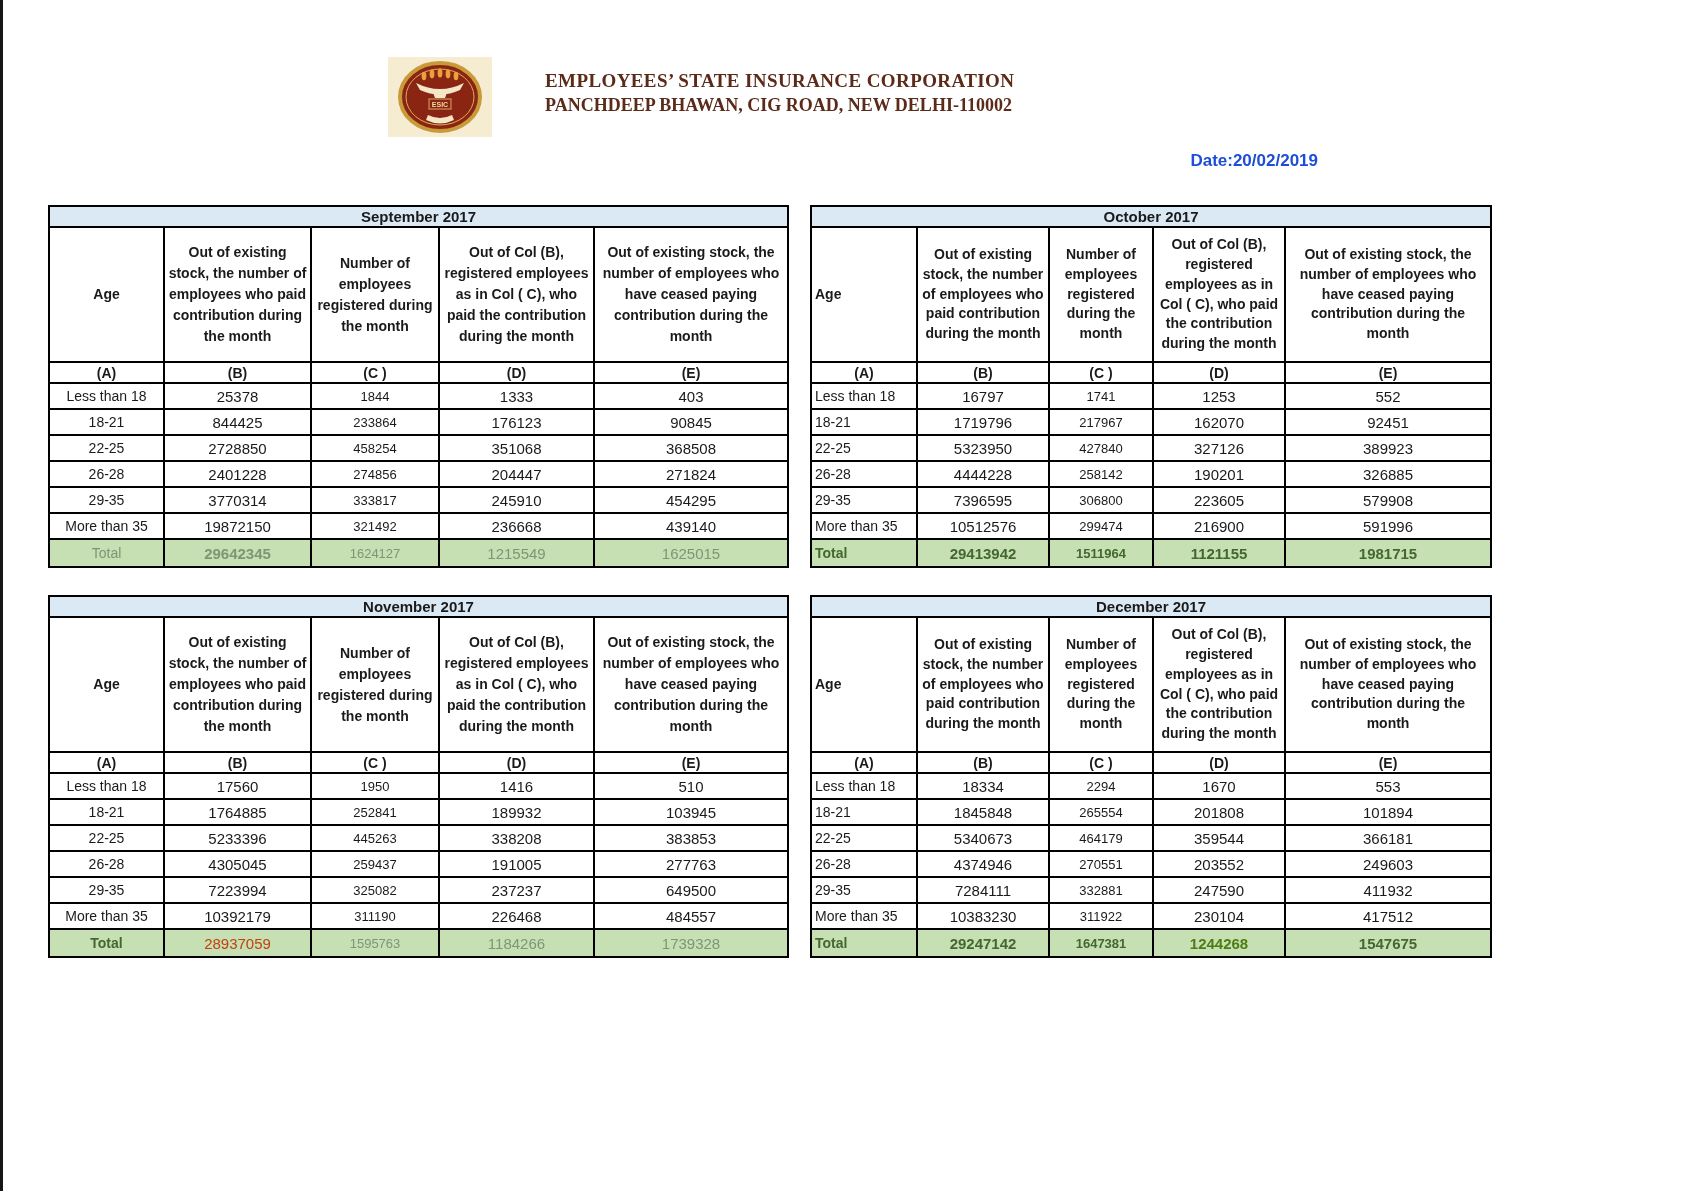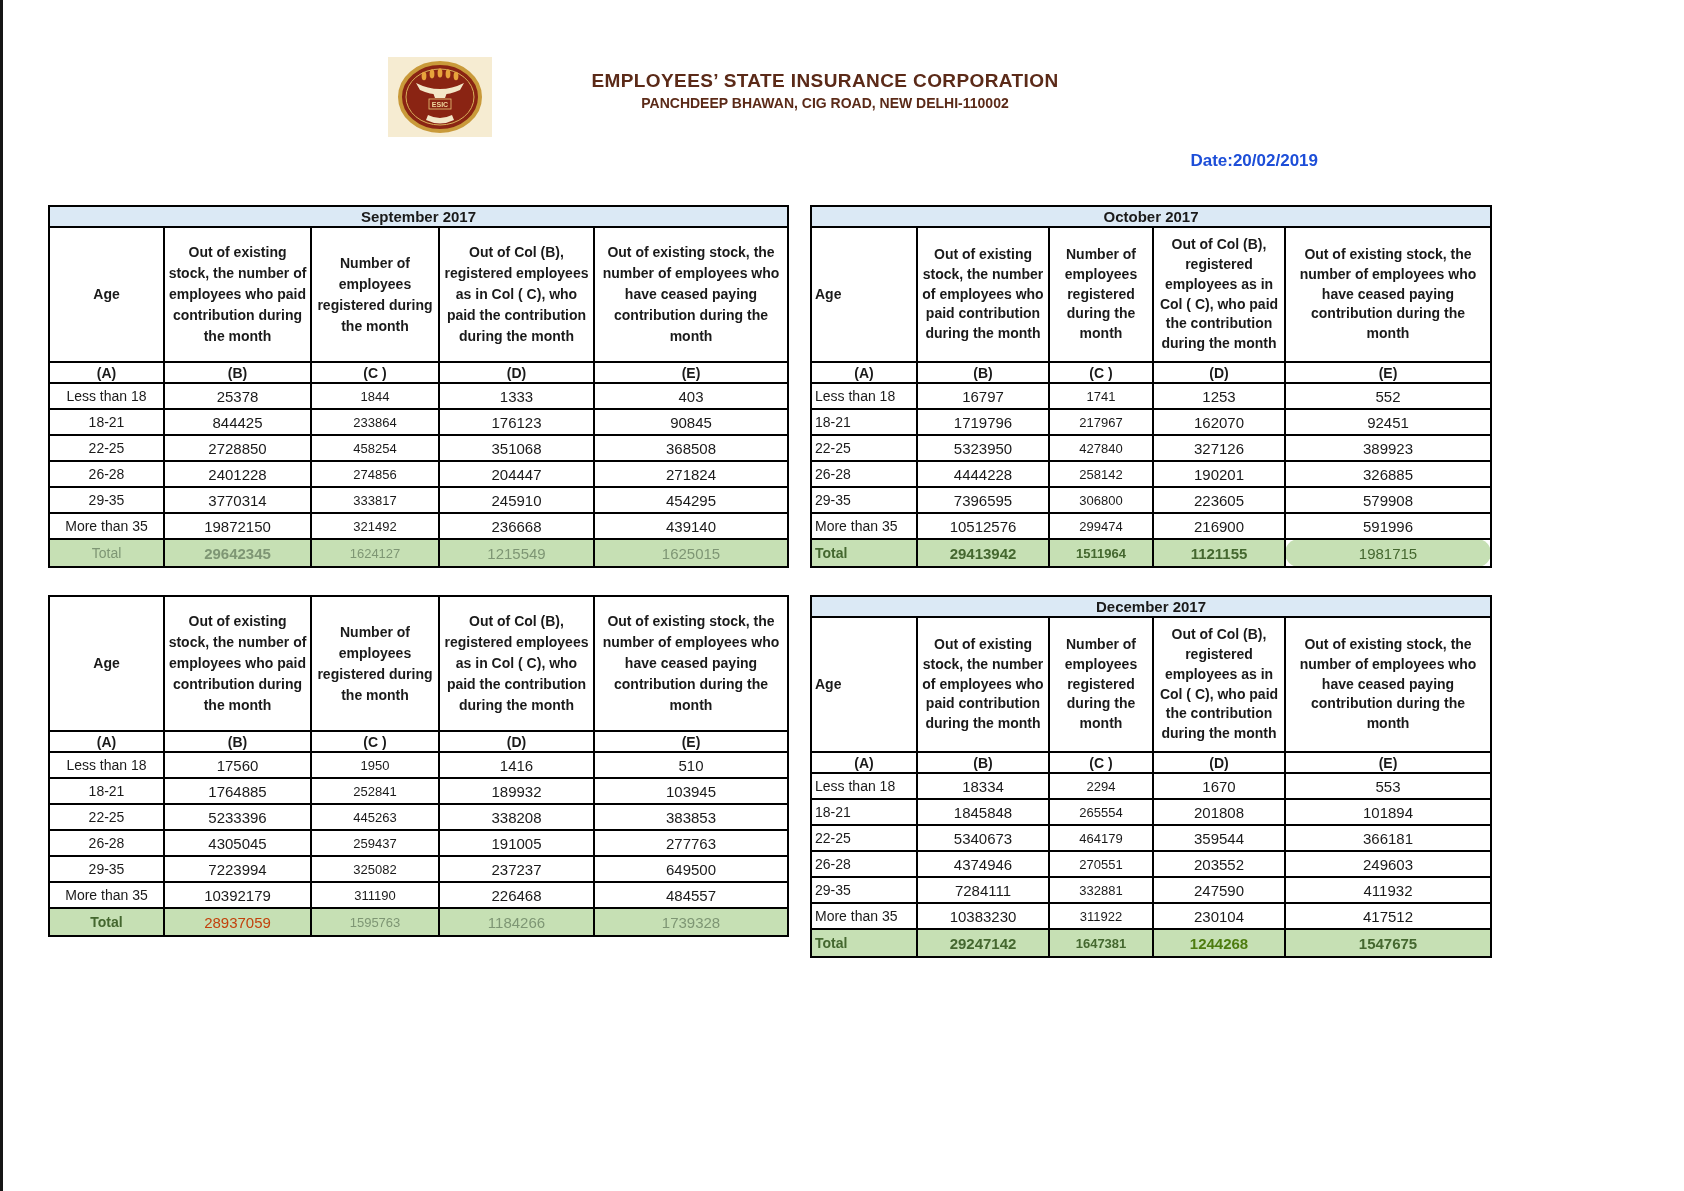--- a/index.html
+++ b/index.html
@@ -4,24 +4,24 @@
 <style>
   html,body { margin:0; padding:0; background:#9a9a9a; }
   .page {
     position:relative; width:1684px; height:1191px; background:#ffffff;
     font-family:"Liberation Sans", sans-serif; overflow:hidden; margin:0 auto;
   }
   .edge-line { position:absolute; left:0; top:0; width:3px; height:1191px; background:#151515; }
 
   .logo { position:absolute; left:388px; top:57px; width:104px; height:80px; }
 
-  .org-block { position:absolute; left:545px; top:70px; width:560px; text-align:center;
-               font-family:Liberation Sans, sans-serif; color:var(--letterhead-text,#5B2A18); }
+  .org-block { position:absolute; left:545px; top:70px; width:560px; 
+               font-family:Liberation Serif, serif; color:var(--letterhead-text,#5B2A18); }
   .org-name    { font-size:19px; font-weight:bold; letter-spacing:0.4px; }
-  .org-address { font-size:14px; font-weight:bold; margin-top:3px; }
+  .org-address { font-size:18px; font-weight:bold; margin-top:3px; }
   .org-contact { font-size:14.5px; font-weight:bold; margin-top:3px; }
 
   .date { position:absolute; top:151px; right:366px; font-size:17px; font-weight:bold; color:#1d4ed8; }
 
   .doc-title { position:absolute; top:177px; left:48px; width:1442px; text-align:center;
                font-size:15.5px; font-weight:bold; text-decoration:underline; color:#111; }
 
   table.dtable { position:absolute; border-collapse:collapse; table-layout:fixed; background:#fff; }
   .dtable th, .dtable td { border:2px solid #000; padding:0 3px; overflow:hidden; color:#1a1a1a; }
 
@@ -220,33 +220,36 @@
           <td class="val c1">10512576</td>
           <td class="val c2">299474</td>
           <td class="val c3">216900</td>
           <td class="val c4">591996</td>
         </tr>
         <tr class="total-row">
           <td class="age" style="text-align: left; font-weight: bold; color: rgb(68, 103, 47);">Total</td>
           <td class="val c1" style="font-weight: bold; color: rgb(68, 103, 47);">29413942</td>
           <td class="val c2" style="font-weight: bold; color: rgb(68, 103, 47);">1511964</td>
           <td class="val c3" style="font-weight: bold; color: rgb(68, 103, 47);">1121155</td>
-          <td class="val c4" style="font-weight: normal; color: rgb(68, 103, 47); border-radius: 14px;">1981715</td>
+          <td class="val c4" style="font-weight: bold; color: rgb(68, 103, 47);">1981715</td>
         </tr>
       </tbody>
     </table>
   <table class="dtable left-t" style="left:48px;  top:595px; width:739px;">
       <colgroup>
         <col style="width: 115px;">
         <col style="width: 147px;">
         <col style="width: 128px;">
         <col style="width: 155px;">
         <col style="width: 194px;">
       </colgroup>
       <thead>
+        <tr class="month-row">
+          <th colspan="5">November 2017</th>
+        </tr>
         <tr class="colhead">
           <th style="text-align: center;">Age</th>
           <th>Out of existing stock, the number of employees who paid contribution during the month</th>
           <th>Number of employees registered during the month</th>
           <th>Out of Col (B), registered employees as in Col ( C), who paid the contribution during the month</th>
           <th>Out of existing stock, the number of  employees  who have ceased paying contribution during the month</th>
         </tr>
         <tr class="letter">
           <th>(A)</th>
           <th>(B)</th>

